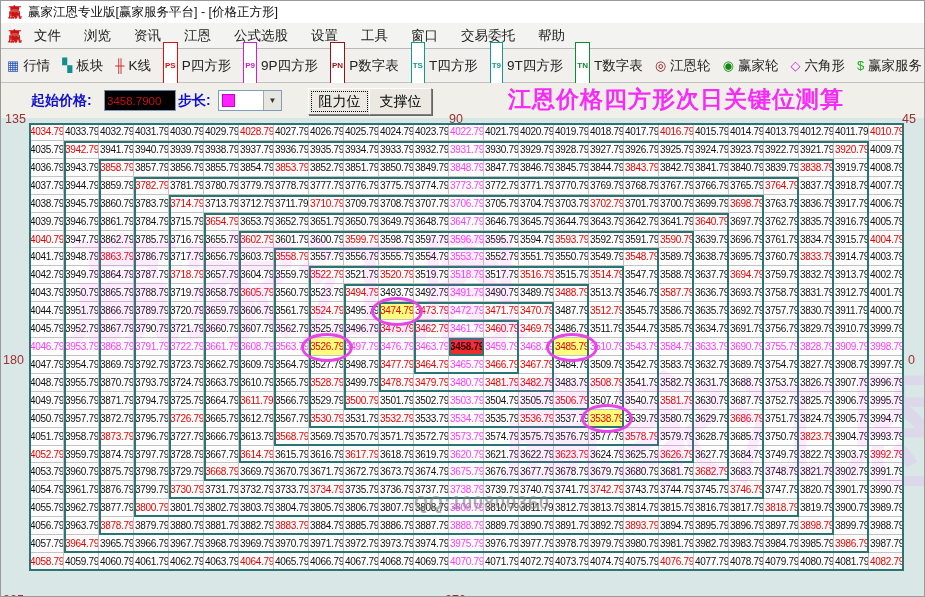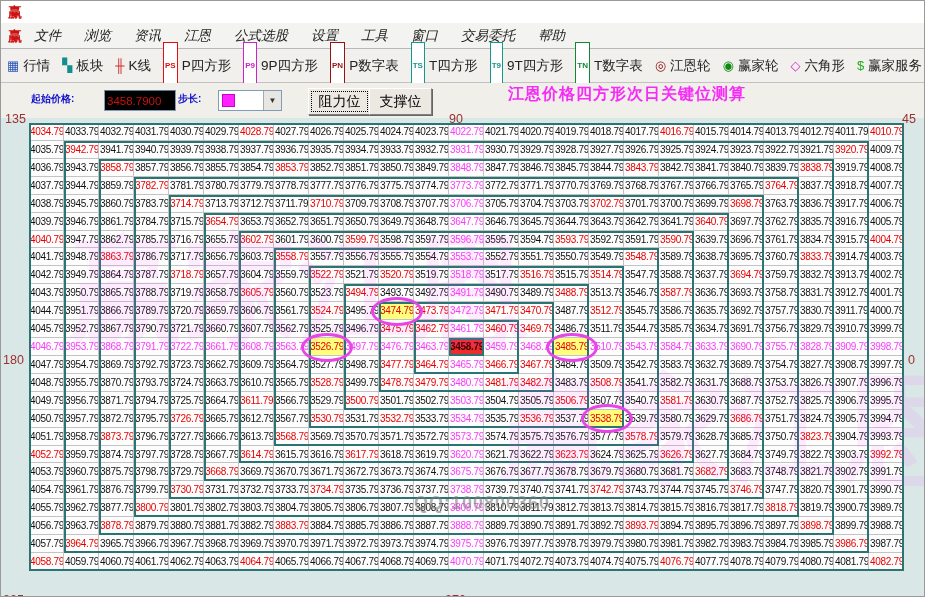--- a/index.html
+++ b/index.html
@@ -7,47 +7,47 @@
        font-family:"Liberation Sans","DejaVu Sans",sans-serif;background:#d9e7e7;
        border:1px solid #9a9a9a;box-sizing:border-box;}
   
   .titlebar{position:absolute;left:0;top:0;width:100%;height:22px;background:#ffffff;
             display:flex;align-items:center;border-bottom:1px solid #e4e4e4;}
   .logo{color:#cc1111;font-weight:bold;font-size:14px;margin:0 6px 0 7px;line-height:1;}
   .titletext{font-size:12.5px;color:#111;}
   
   .menubar{position:absolute;left:0;top:22px;width:100%;height:25px;background:#f3f3f1;
            display:flex;align-items:center;border-bottom:1px solid #b8b8b8;}
-  .menu-item{font-size:13.5px;color:#222;margin-right:11px;padding:2px 6px;cursor:default;font-style:italic;}
+  .menu-item{font-size:13.5px;color:#222;margin-right:11px;padding:2px 6px;cursor:default;}
   
   .toolbar{position:absolute;left:0;top:48px;width:100%;height:34px;background:#f1f0ec;
            display:flex;align-items:center;border-bottom:1px solid #c2c2c2;padding-left:6px;box-sizing:border-box;}
   .tb-item{display:flex;align-items:center;margin-right:12px;cursor:default;}
   .tb-icon{display:inline-flex;align-items:center;justify-content:center;margin-right:4px;
            font-size:13px;line-height:1;}
   .badge-box{font-size:8px;font-weight:bold;border:1px solid currentColor;padding:19px 1px;
              line-height:1;letter-spacing:0;background:#fff;}
   .tb-label{font-size:13.5px;color:#222;white-space:nowrap;}
   
   .main{position:absolute;left:0;top:82px;width:925px;height:515px;background:#d9e7e7;}
   .controls{position:absolute;left:0;top:0;width:100%;height:35px;background:#f0efea;}
-  .ctl-label{position:absolute;font-size:10px;font-weight:bold;color:#1111cc;top:9px;white-space:nowrap;}
+  .ctl-label{position:absolute;font-size:14px;font-weight:bold;color:#1111cc;top:9px;white-space:nowrap;}
   .price-input{position:absolute;left:103px;top:7px;width:66px;height:19px;border:1px solid #7f9db9;
                border-top-color:#5a7a96;background:#000000;color:#cc1111;font-size:11.5px;
                font-family:"Liberation Sans",sans-serif;padding:0 2px;}
   .combo{position:absolute;left:217px;top:7px;width:64px;height:21px;background:#fff;
          border:1px solid #7f9db9;box-sizing:border-box;display:flex;align-items:center;}
   .combo-swatch{width:11px;height:11px;background:#ff22ff;border:1px solid #cc00cc;margin-left:3px;}
   .combo-arrow{margin-left:auto;width:17px;height:100%;background:#e8e6e0;border-left:1px solid #aaa;
                display:flex;align-items:center;justify-content:center;font-size:8px;color:#333;}
   .btn{position:absolute;top:5px;width:61px;height:25px;background:#ece9e2;border:1px solid #808080;
        border-top-color:#fff;border-left-color:#fff;box-shadow:1px 1px 0 #666;
        font-size:14px;color:#000;display:flex;align-items:center;justify-content:center;cursor:default;}
   .btn.focused{outline:1px dotted #000;outline-offset:-4px;}
-  .headline{position:absolute;left:507px;top:1px;font-size:16px;font-weight:bold;color:#f72bf7;
+  .headline{position:absolute;left:507px;top:1px;font-size:23px;font-weight:bold;color:#f72bf7;
             letter-spacing:1px;white-space:nowrap;}
   .angle{position:absolute;font-size:12.5px;color:#9c3030;margin-top:20px;}
   
   .gridwrap{position:absolute;left:28px;top:40px;width:875px;height:448px;background:#fff;}
   .gtable{position:absolute;left:0;top:0;width:875px;height:448px;display:grid;
           grid-template-columns:repeat(25,1fr);grid-template-rows:repeat(25,1fr);}
   .cell{border-right:1px solid #c3c3c3;border-bottom:1px solid #c3c3c3;overflow:hidden;
         font-size:10px;line-height:17px;white-space:nowrap;padding-left:1px;color:#111;
         background:#fdfdfd;letter-spacing:-0.3px;}
   .cell.red{color:#e80000;}
@@ -60,20 +60,21 @@
   .wm-qq{position:absolute;left:385px;top:370px;font-size:18px;font-weight:bold;color:rgba(125,125,125,.6);
          letter-spacing:1px;pointer-events:none;}
   .wm-brand{position:absolute;font-size:115px;font-weight:bold;color:rgba(255,70,255,.09);
             pointer-events:none;white-space:nowrap;}
 </style>
 </head>
 <body>
 
 <div class="titlebar">
   <span class="logo">赢</span>
+  <span class="titletext">赢家江恩专业版[赢家服务平台] - [价格正方形]</span>
 </div>
 
 <div class="menubar">
   <span class="logo">赢</span>
   <span id="menu-items" style="display:flex;">
       <span class="menu-item">文件</span>
       <span class="menu-item">浏览</span>
       <span class="menu-item">资讯</span>
       <span class="menu-item">江恩</span>
       <span class="menu-item">公式选股</span>

